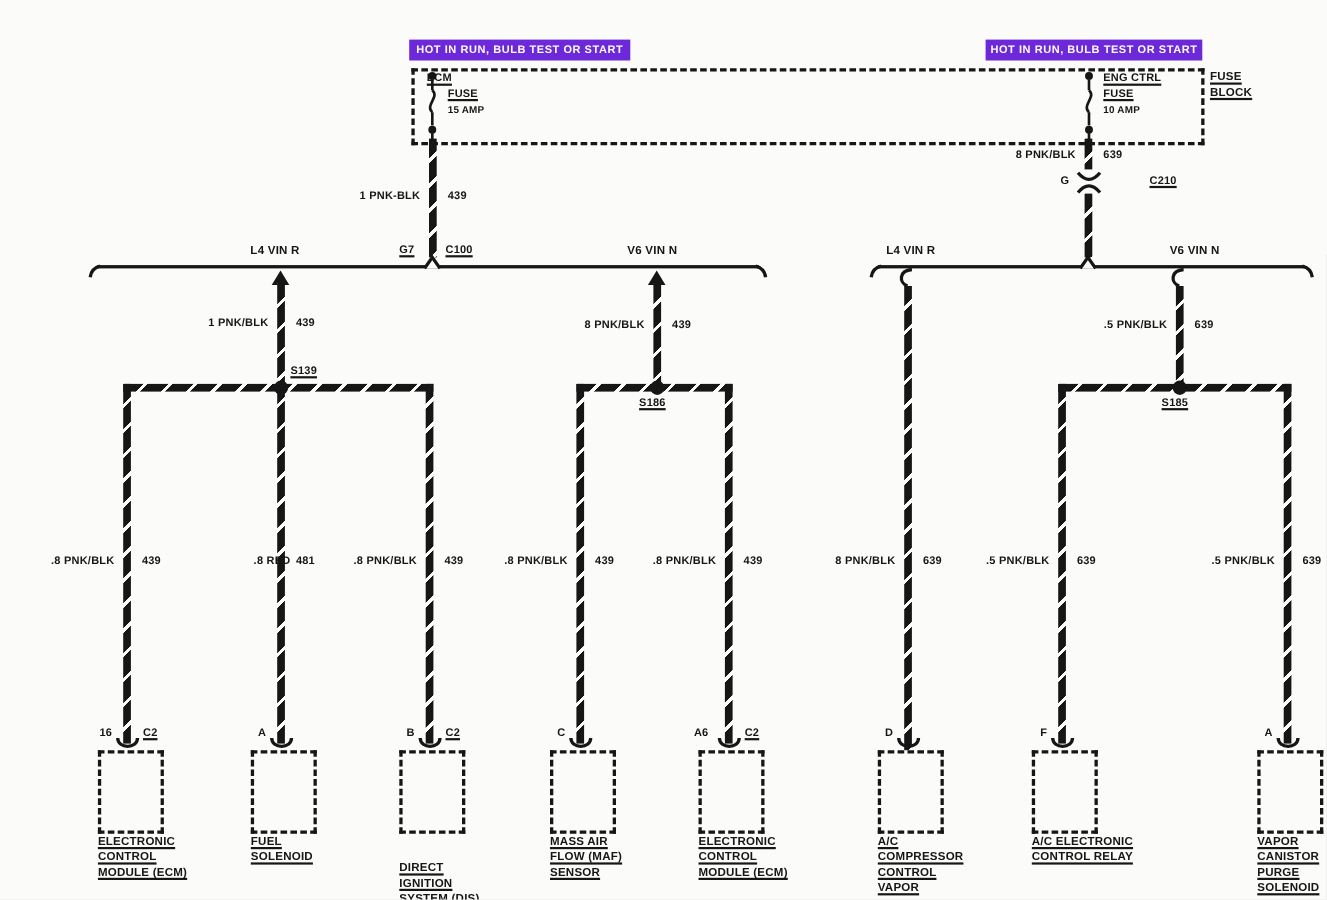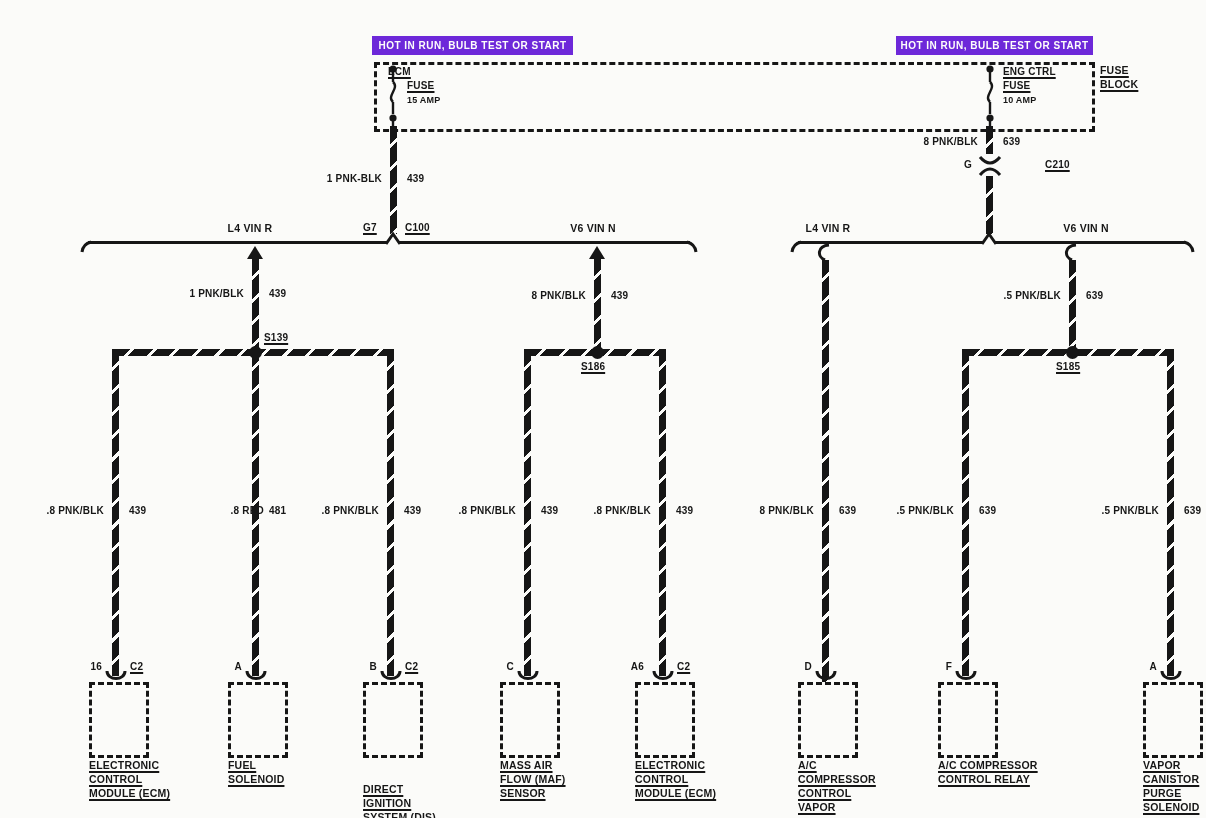--- a/index.html
+++ b/index.html
@@ -254,21 +254,21 @@
     <div>CONTROL</div>
     <div>MODULE (ECM)</div>
   </div>
   <div class="complbl" style="left:798px;top:758px;">
     <div>A/C</div>
     <div>COMPRESSOR</div>
     <div>CONTROL</div>
     <div>VAPOR</div>
   </div>
   <div class="complbl" style="left:938px;top:758px;">
-    <div>A/C COMPRESSOR</div>
+    <div>A/C ELECTRONIC</div>
     <div>CONTROL RELAY</div>
   </div>
   <div class="complbl" style="left:1143px;top:758px;">
     <div>VAPOR</div>
     <div>CANISTOR</div>
     <div>PURGE</div>
     <div>SOLENOID</div>
   </div>
 
 </div>

